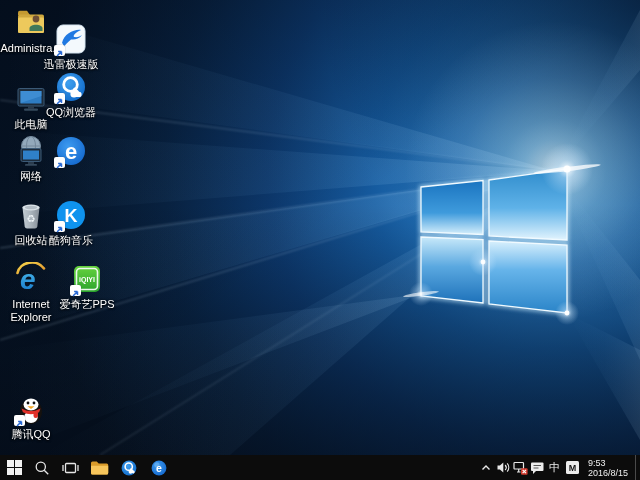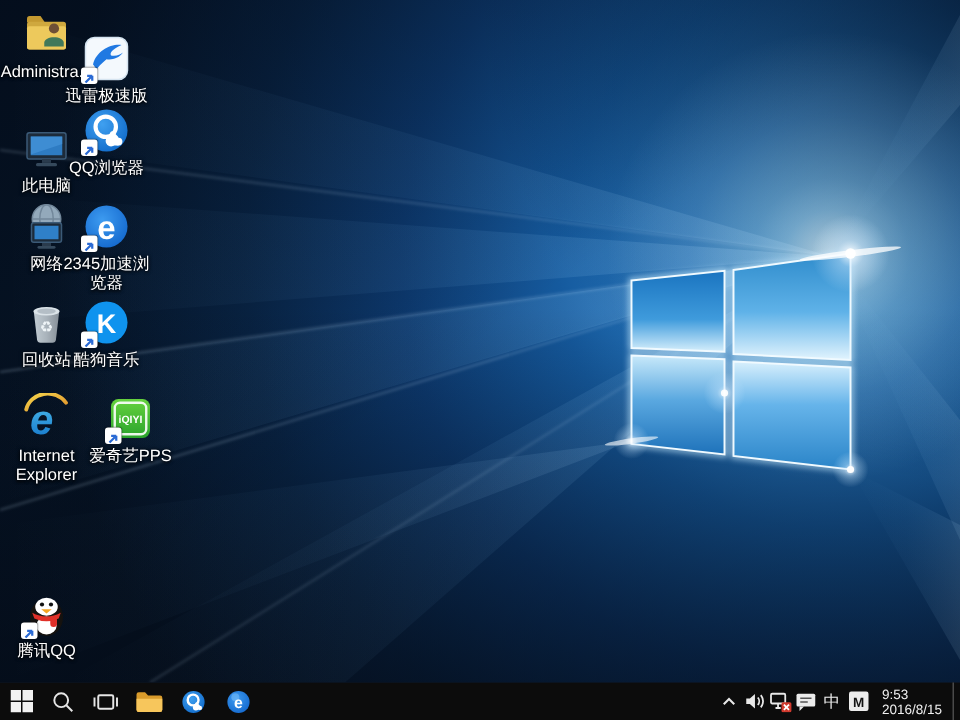--- a/index.html
+++ b/index.html
@@ -315,21 +315,20 @@
         </defs>
         <circle cx="17" cy="17" r="14" fill="url(#b45G)"></circle>
         <text x="17" y="25" font-size="22" font-weight="bold" fill="#ffffff" text-anchor="middle">e</text>
       </svg>
       <span class="shortcut">
         <svg width="11" height="11" viewBox="0 0 11 11">
           <path d="M3 8 L7.5 3.5 M7.5 3.5 h-3.4 M7.5 3.5 v3.4" stroke="#2a6ad4" stroke-width="1.5" fill="none"></path>
         </svg>
       </span>
     </div>
-    <div class="label">2345加速浏览器</div>
   </div>
 
   <div class="tile" style="left:40px;top:198px">
     <div class="art">
       <svg width="34" height="34" viewBox="0 0 34 34">
         <circle cx="17" cy="17" r="14" fill="#0f93ee"></circle>
         <text x="17" y="24" font-size="18" font-weight="bold" fill="#ffffff" text-anchor="middle">K</text>
       </svg>
       <span class="shortcut">
         <svg width="11" height="11" viewBox="0 0 11 11">

